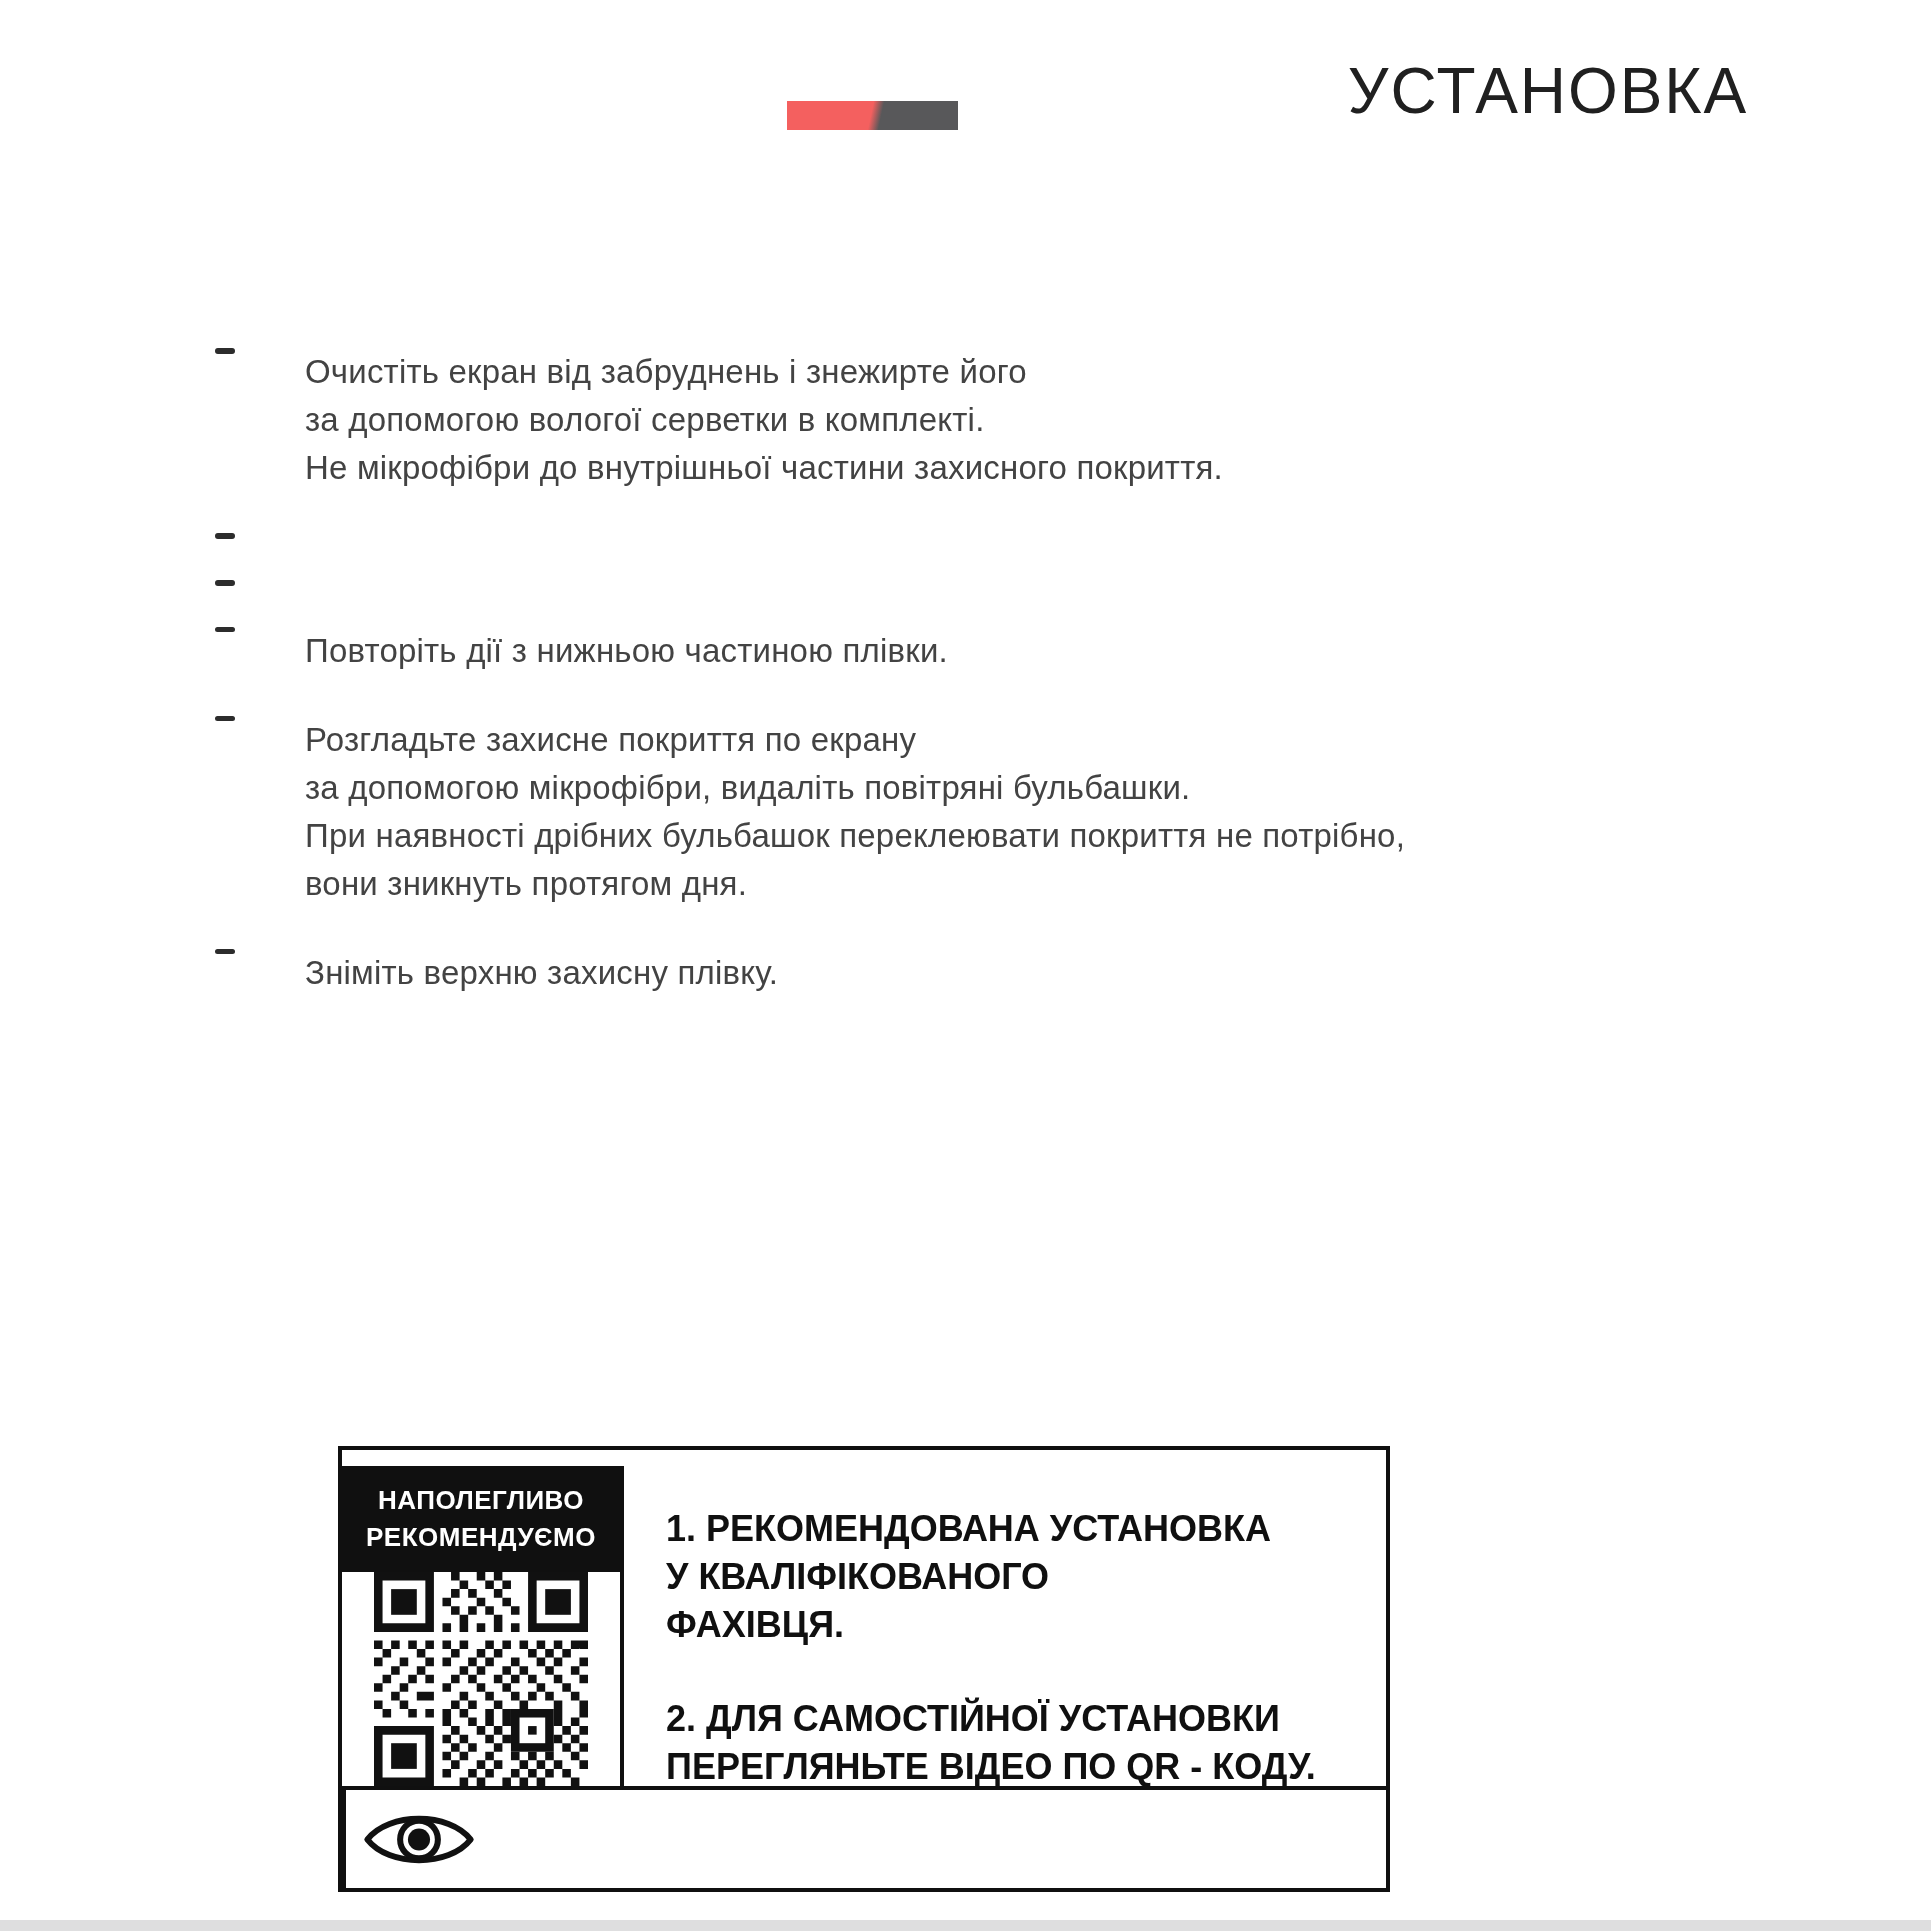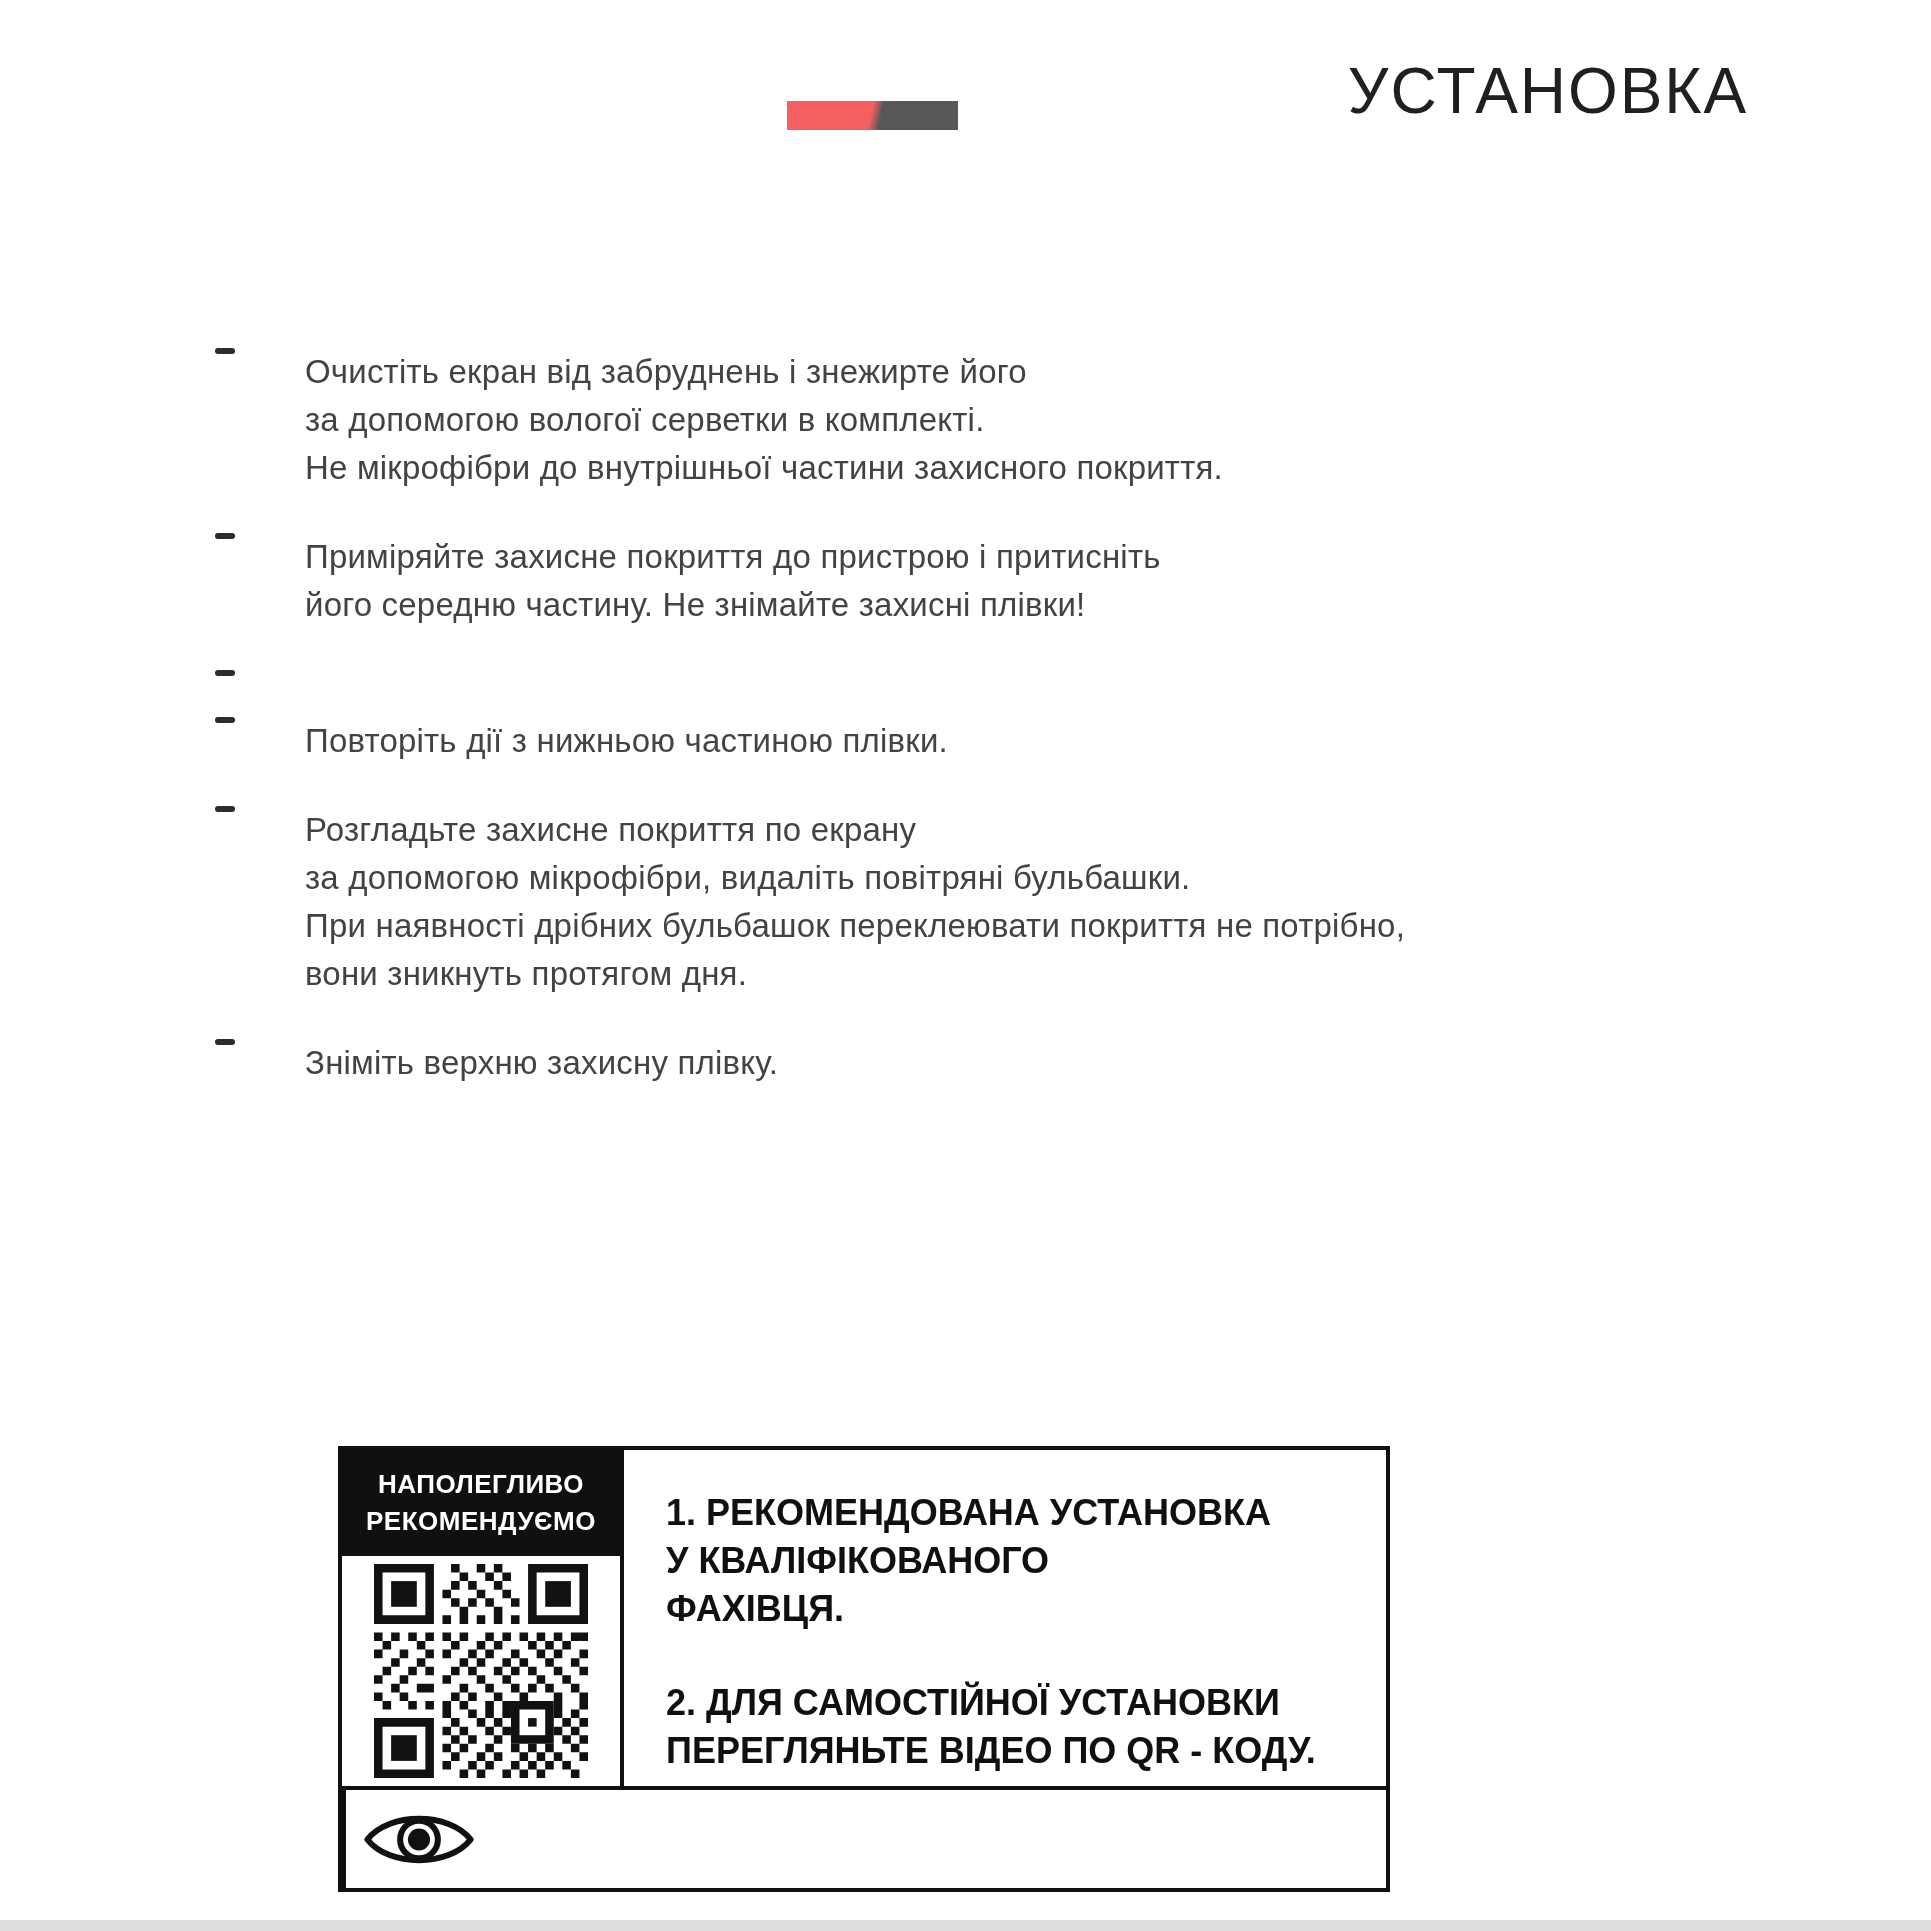--- a/index.html
+++ b/index.html
@@ -32,21 +32,21 @@
   }
   .step-text { font-size:33px; line-height:48px; color:#434343; letter-spacing:0.2px; }
   .step-text div { white-space:nowrap; }
 
   
   .rec-box {
     position:absolute; left:338px; top:1446px; width:1052px; height:446px;
     box-sizing:border-box; border:4.8px solid #101010;
     display:flex; flex-direction:column; background:#fff;
   }
-  .box-top { flex:1; min-height:0; display:flex; }
+  .box-top { flex:1; min-height:0; display:flex;margin-top:16px; }
   .box-left {
     flex:none; width:278px; box-sizing:content-box;
     border-right:4.8px solid #101010;
     display:flex; flex-direction:column;
   }
   .badge {
     height:106px; flex:none; background:#101010; color:#ffffff;
     display:flex; flex-direction:column; align-items:center; justify-content:center;
     font-weight:bold; font-size:26px; line-height:37px; letter-spacing:0.5px;
     text-align:center;
@@ -92,24 +92,20 @@
     <span class="step-dash"></span>
     <div class="step-text">
       <div>Очистіть екран від забруднень і знежирте його</div>
       <div>за допомогою вологої серветки в комплекті.</div>
       <div>Не мікрофібри до внутрішньої частини захисного покриття.</div>
     </div>
   </div>
 
   <div class="step">
     <span class="step-dash"></span>
-    <div class="step-text">
-      <div>Приміряйте захисне покриття до пристрою і притисніть</div>
-      <div>його середню частину. Не знімайте захисні плівки!</div>
-    </div>
   </div>
 
   <div class="step">
     <span class="step-dash"></span>
   </div>
 
   <div class="step">
     <span class="step-dash"></span>
     <div class="step-text">
       <div>Повторіть дії з нижньою частиною плівки.</div>

